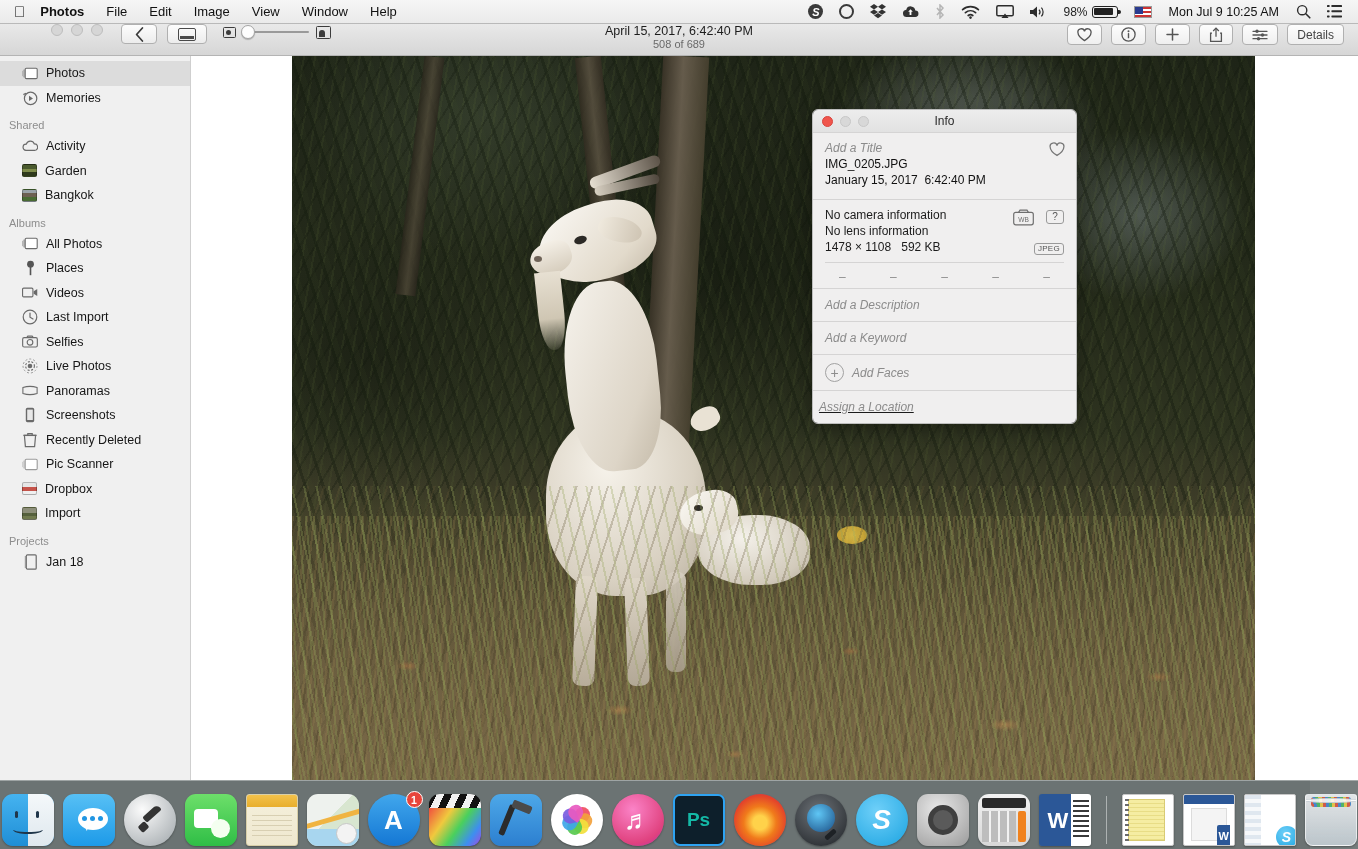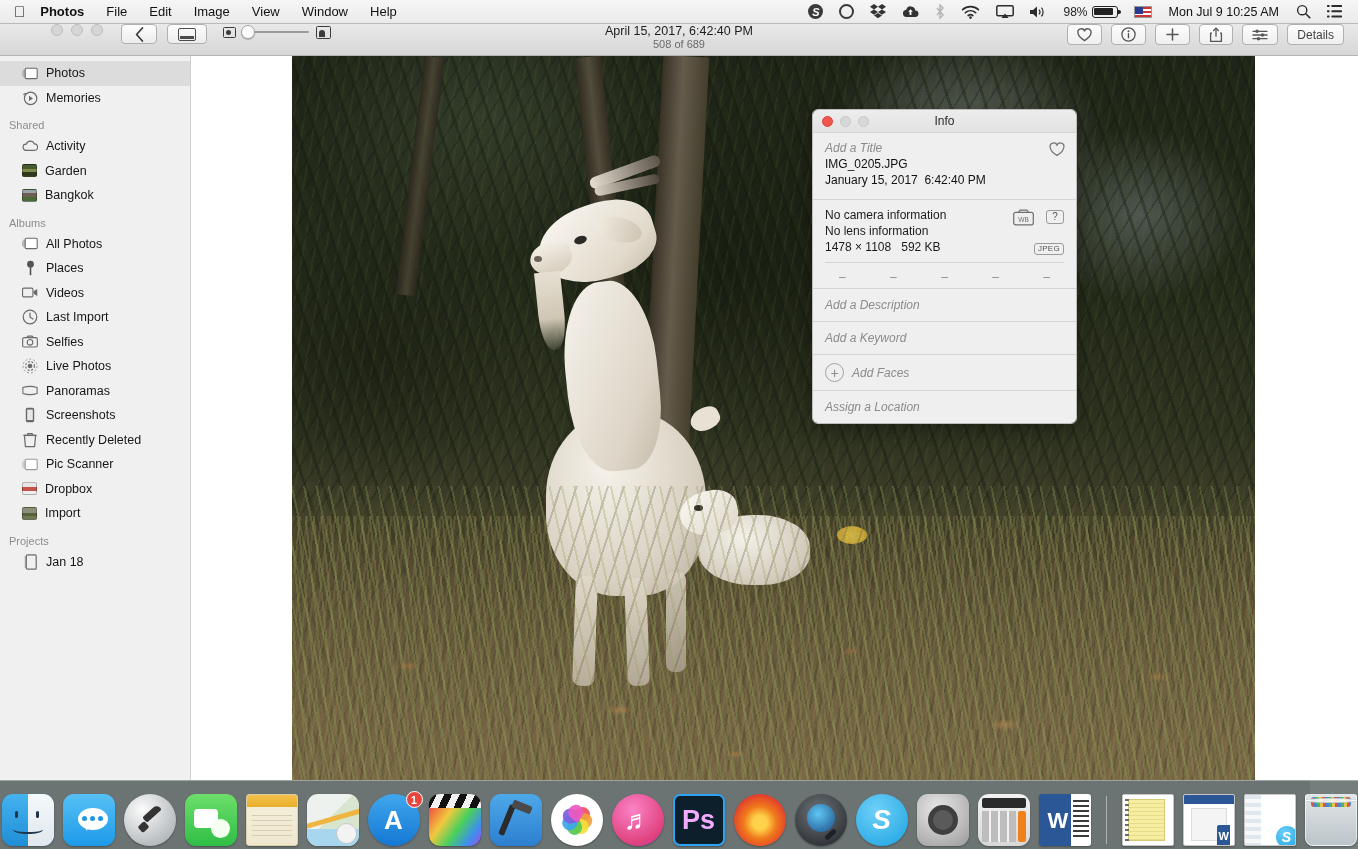--- a/index.html
+++ b/index.html
@@ -766,21 +766,21 @@
 
           <div class="info-sec" style="padding:9px 12px;">
             <div class="ph">Add a Keyword</div>
           </div>
 
           <div class="info-sec" style="padding:8px 12px;display:flex;align-items:center;">
             <span class="plus-circ">+</span>
             <span class="ph">Add Faces</span>
           </div>
 
-          <div class="info-sec" style="padding:9px 12px;">
+          <div class="info-sec" style="padding:9px 6px;text-decoration:underline;">
             <div class="ph">Assign a Location</div>
           </div>
         </div>
 
       </div>
     </div>
   </div>
 
   <div id="dock">
 
@@ -869,21 +869,21 @@
     </div>
 
     <div class="dock-item">
       <div class="dock-ic d-itunes">
         <span class="glyph-center" style="font-size:27px;">♬</span>
       </div>
     </div>
 
     <div class="dock-item">
       <div class="dock-ic d-ps">
-        <span class="glyph-center" style="color:#f0abfc;font-size:27px;">Ps</span>
+        <span class="glyph-center" style="color:#14b8a6;font-size:19px;">Ps</span>
       </div>
     </div>
 
     <div class="dock-item">
       <div class="dock-ic d-ff"></div>
 
     </div>
 
     <div class="dock-item">
       <div class="dock-ic d-qt">

